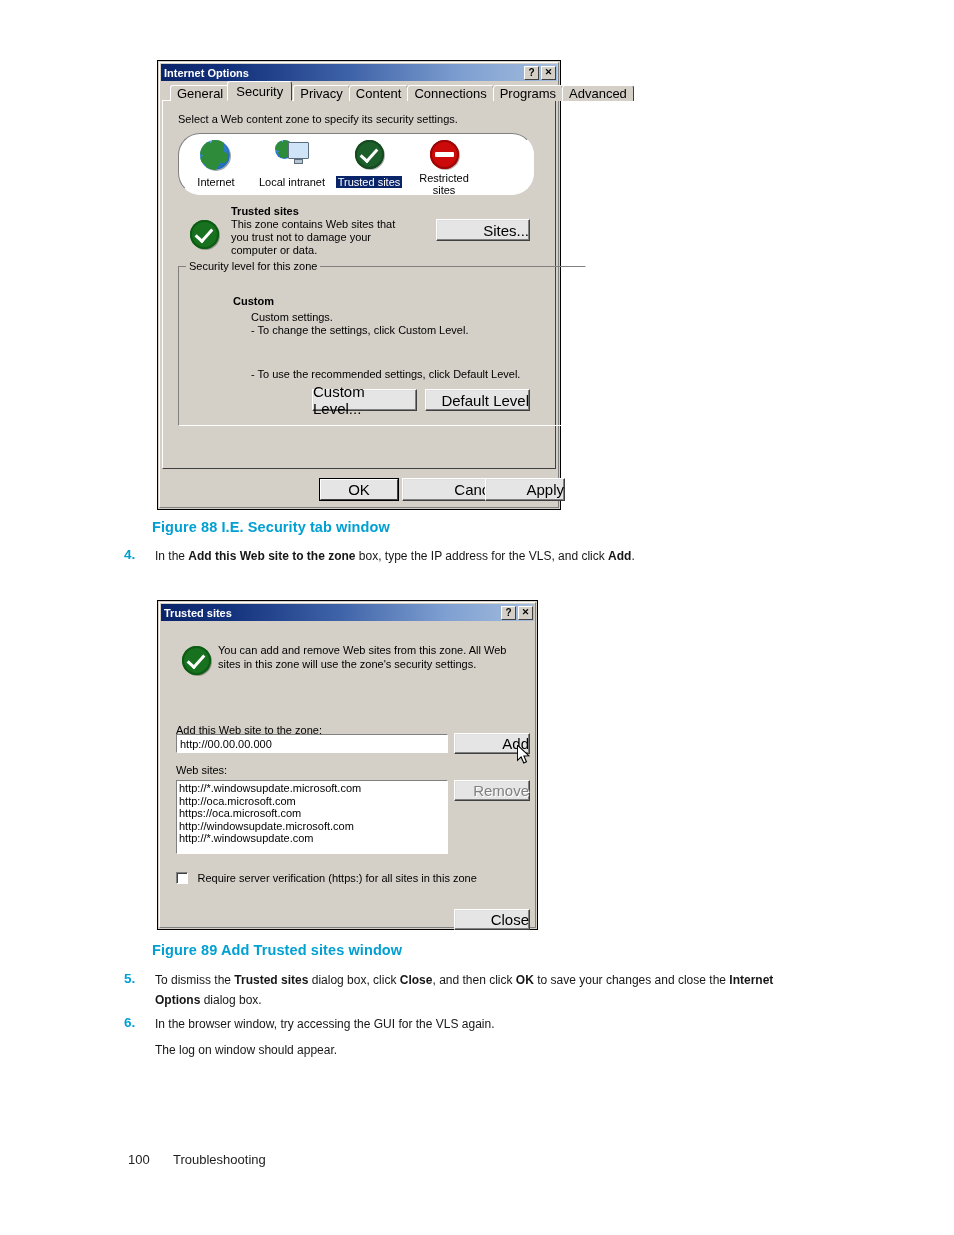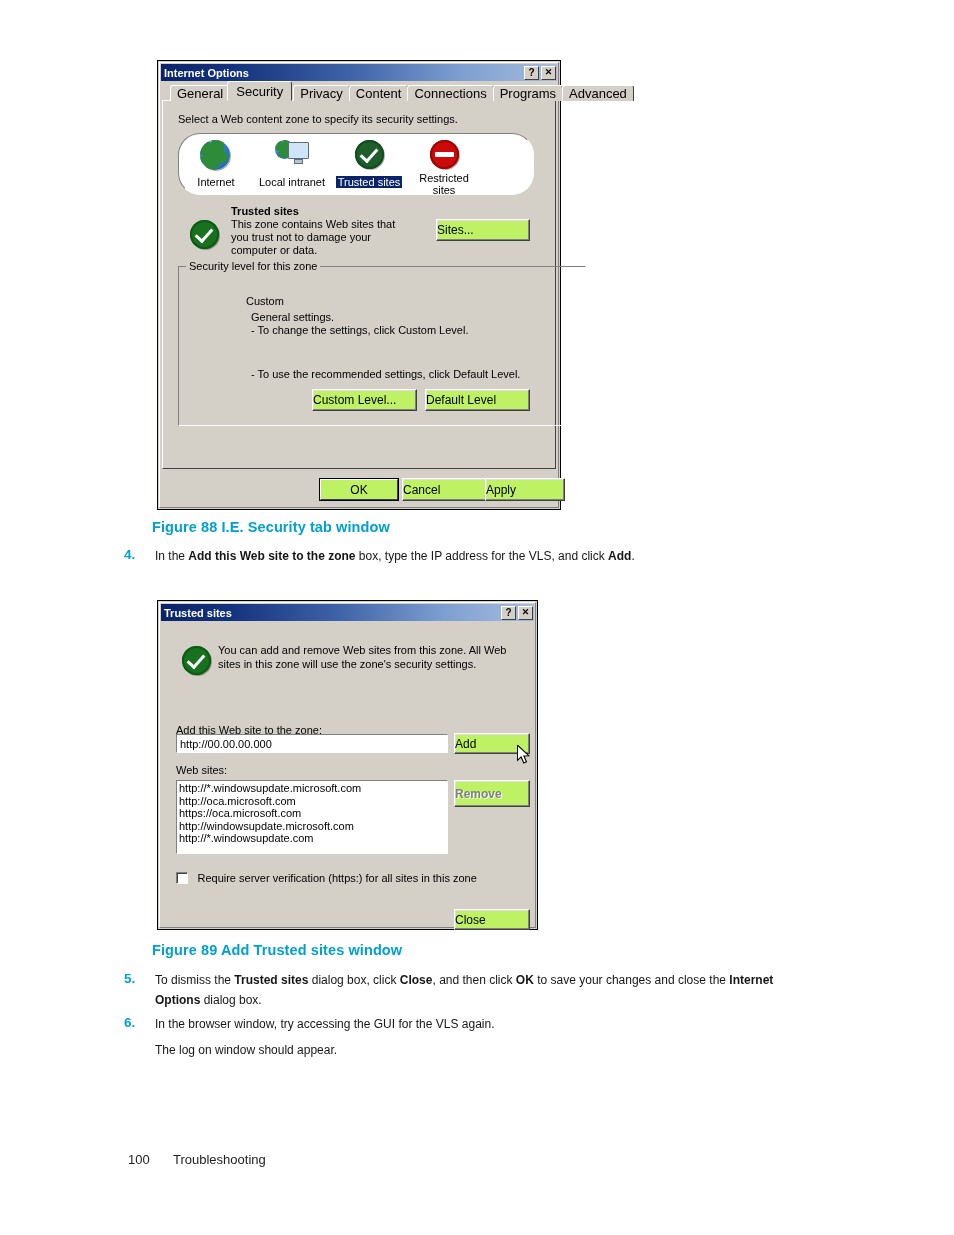--- a/index.html
+++ b/index.html
@@ -41,24 +41,24 @@
 
   
   .sunken{border-top:1px solid #808080;border-left:1px solid #808080;
           border-right:1px solid #ffffff;border-bottom:1px solid #ffffff;box-sizing:border-box;}
   
   .group{position:absolute;border:1px solid #808080;border-right-color:#fff;border-bottom-color:#fff;
          box-sizing:border-box;}
   .group-label{position:absolute;top:-7px;left:7px;background:#d4d0c8;padding:0 3px;font-size:11px;color:#000;}
 
   
-  .btn{background:#bef264;border-top:1px solid #ffffff;border-left:1px solid #ffffff;
+  .btn{background:#e5e5e5;border-top:1px solid #ffffff;border-left:1px solid #ffffff;
     border-right:1px solid #404040;border-bottom:1px solid #404040;
     box-shadow:inset -1px -1px 0 #808080, inset 1px 1px 0 #dfdfdf;
-    font-size:12px;color:#000;display:flex;align-items:center;justify-content:flex-start;
+    font-size:15px;color:#000;display:flex;align-items:center;justify-content:flex-end;
     box-sizing:border-box;font-family:"Liberation Sans", sans-serif;cursor:default;}
   .btn.default{border:1px solid #000;box-shadow:none;}
   .btn.default .lbl{display:flex;align-items:center;justify-content:center;width:100%;height:100%;
     border-top:1px solid #fff;border-left:1px solid #fff;border-right:1px solid #404040;
     border-bottom:1px solid #404040;box-sizing:border-box;}
   .btn.disabled{color:#808080;text-shadow:1px 1px 0 #ffffff;}
 
   .zonebox{position:absolute;background:#ffffff;border-radius:22px;}
   .zone{position:absolute;text-align:center;width:86px;}
   .zone .lab{font-size:11px;color:#000;line-height:12px;display:inline-block;padding:0 2px;}
@@ -203,22 +203,22 @@
           <div class="smalltext" style="position:absolute;left:53px;top:0px;font-weight:bold;">Trusted sites</div>
           <div class="smalltext" style="position:absolute;left:53px;top:13px;width:180px;line-height:12.8px;">This zone contains Web sites that you trust not to damage your computer or data.</div>
           <div class="btn" style="position:absolute;left:258px;top:14px;width:94px;height:22px;">
             <span>Sites...</span>
           </div>
         </div>
 
         <div class="group" style="left:15px;top:165px;width:408px;height:160px;">
           <span class="group-label">Security level for this zone</span>
 
-          <div class="smalltext" style="position:absolute;left:67px;top:28px;font-weight:normal;">Custom</div>
-          <div class="smalltext" style="position:absolute;left:72px;top:44px;">General settings.</div>
+          <div class="smalltext" style="position:absolute;left:54px;top:28px;font-weight:bold;">Custom</div>
+          <div class="smalltext" style="position:absolute;left:72px;top:44px;">Custom settings.</div>
           <div class="smalltext" style="position:absolute;left:72px;top:57px;">- To change the settings, click Custom Level.</div>
           <div class="smalltext" style="position:absolute;left:72px;top:66px;margin-top:35px;">- To use the recommended settings, click Default Level.</div>
 
           <div class="btn" style="position:absolute;left:133px;top:122px;width:105px;height:22px;">
             <span>Custom Level...</span>
           </div>
           <div class="btn" style="position:absolute;left:246px;top:122px;width:105px;height:22px;">
             <span>Default Level</span>
           </div>
         </div>
@@ -284,21 +284,21 @@
       </div>
 
       <div class="listbox sunken" style="position:absolute;left:14px;top:158px;width:272px;height:74px;">
         <div>http://*.windowsupdate.microsoft.com</div>
         <div>http://oca.microsoft.com</div>
         <div>https://oca.microsoft.com</div>
         <div>http://windowsupdate.microsoft.com</div>
         <div>http://*.windowsupdate.com</div>
       </div>
 
-      <div class="btn disabled" style="position:absolute;left:292px;top:158px;width:76px;height:27px;font-weight:bold;">
+      <div class="btn disabled" style="position:absolute;left:292px;top:158px;width:76px;height:21px;">
         <span>Remove</span>
       </div>
 
       <div style="position:absolute;left:14px;top:246px;">
         <span class="cbox"></span>
         <span class="smalltext" style="margin-left:5px;">Require server verification (https:) for all sites in this zone</span>
       </div>
 
       <div class="btn" style="position:absolute;left:292px;top:287px;width:76px;height:21px;">
         <span>Close</span>

